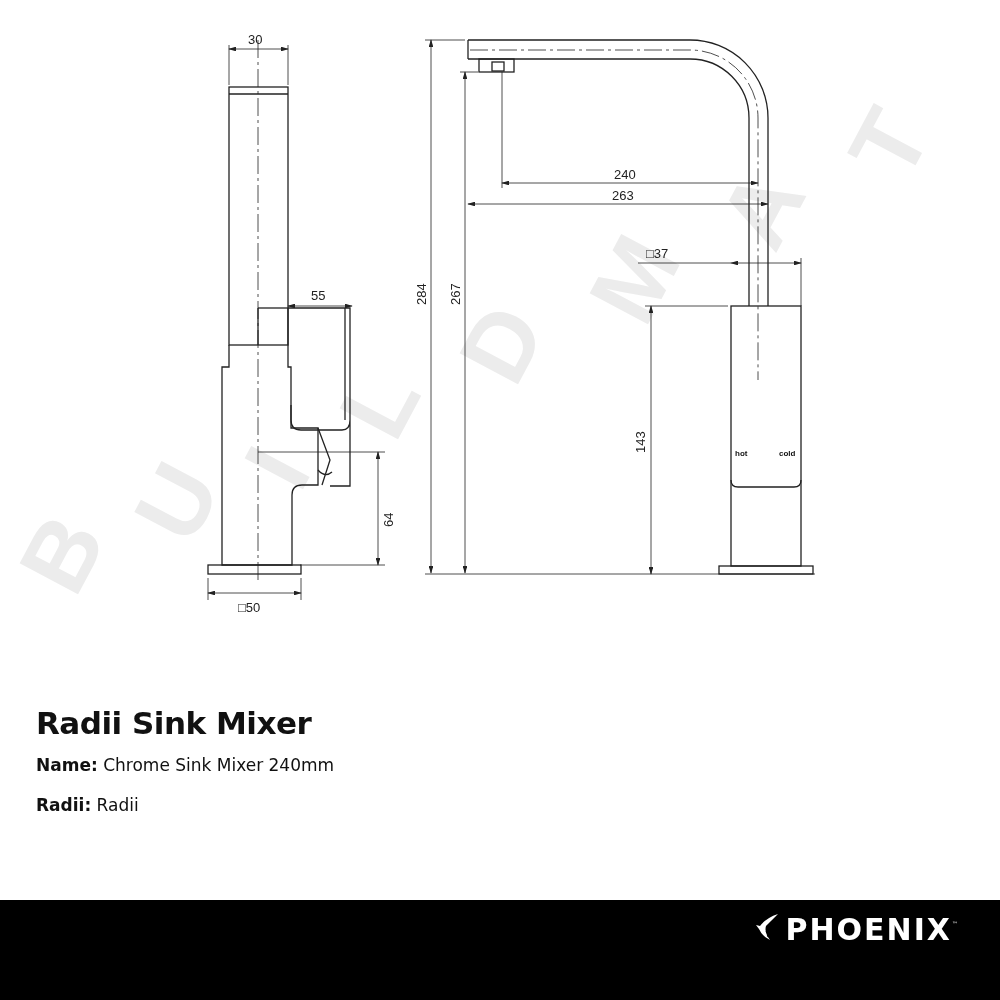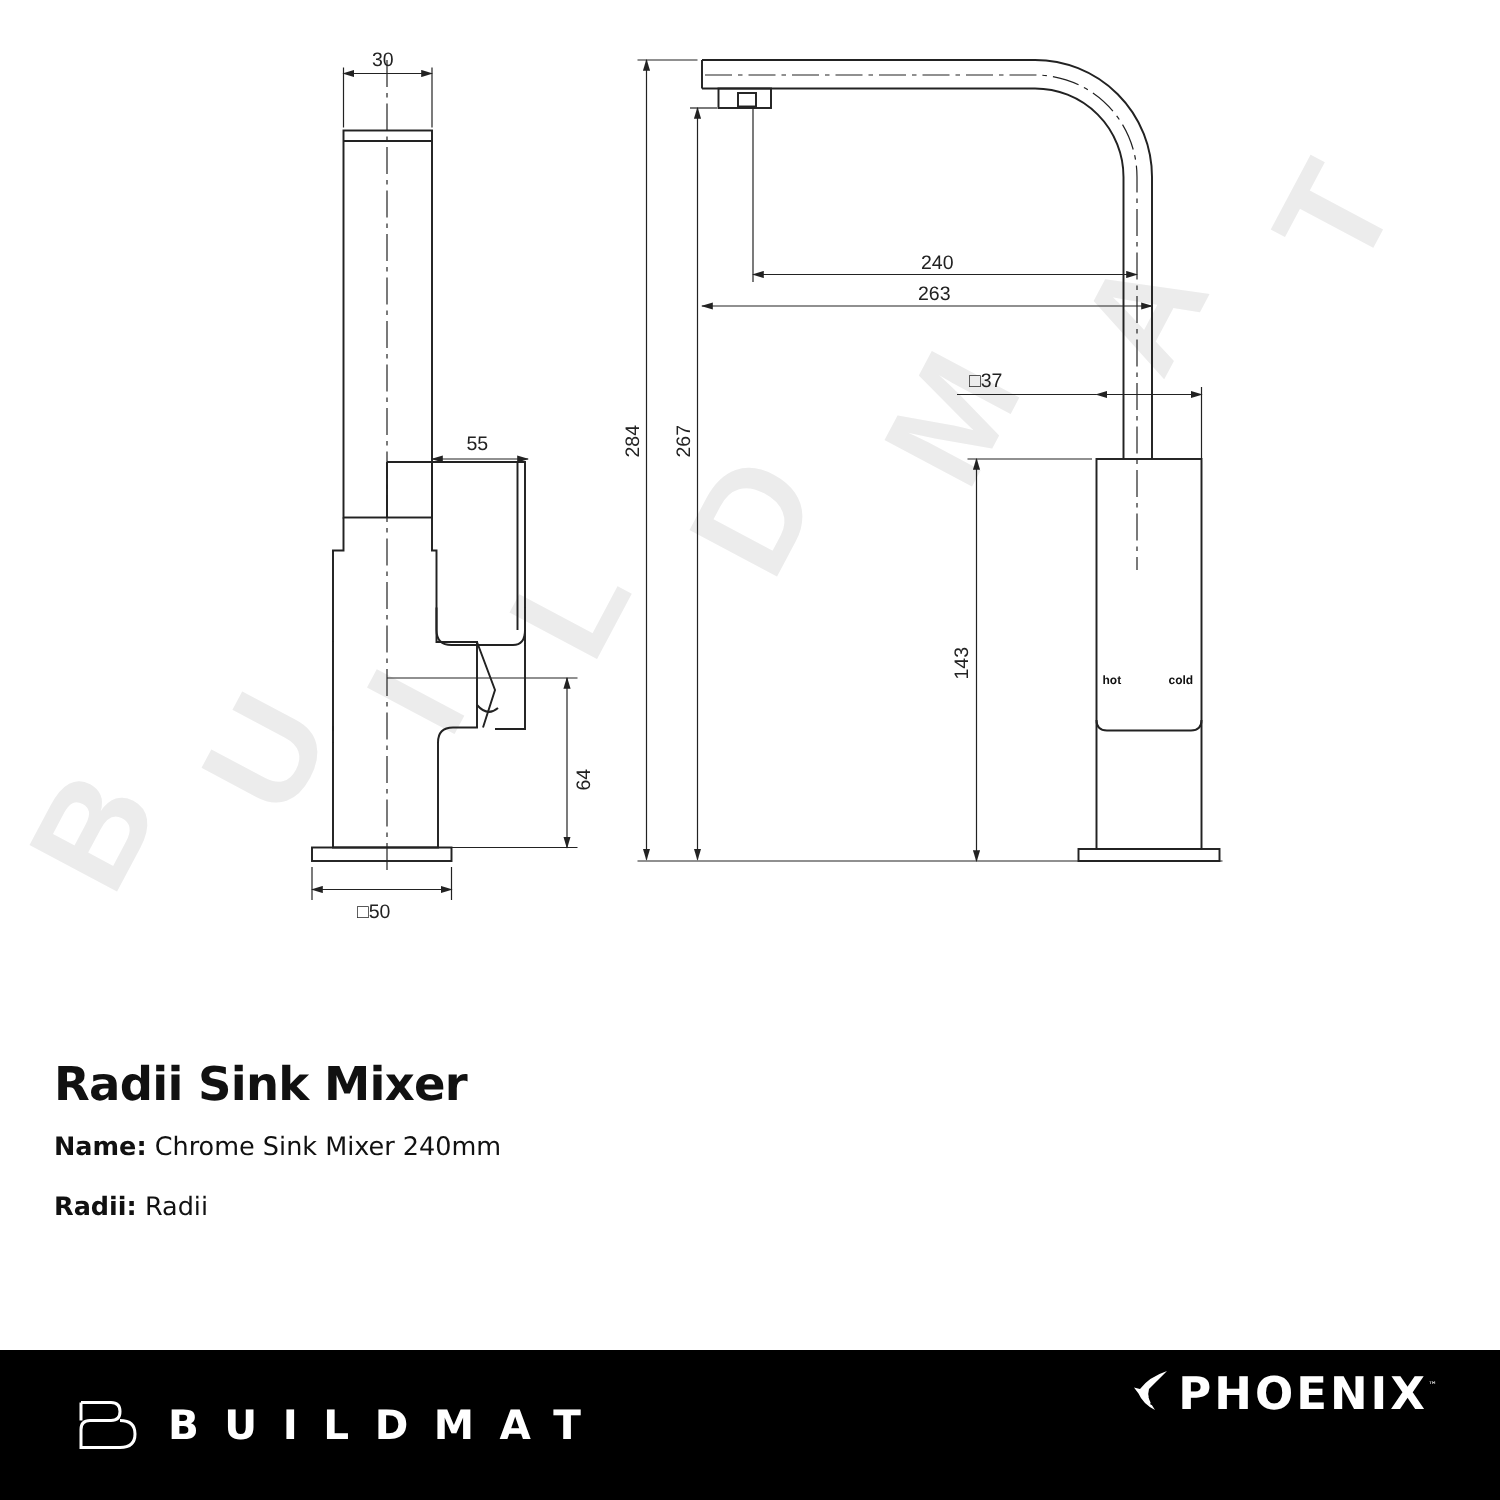--- a/index.html
+++ b/index.html
@@ -118,27 +118,20 @@
   <text class="dim" transform="translate(645,453) rotate(-90)">143</text>
 </svg>
 
 <div id="info">
   <h1 id="title">Radii Sink Mixer</h1>
   <div class="row"><span class="k">Name:</span> <span>Chrome Sink Mixer 240mm</span></div>
   <div class="row"><span class="k">Radii:</span> <span>Radii</span></div>
 </div>
 
 <div id="footer">
-  <div id="buildmat">
-    <svg width="40" height="34" viewBox="0 0 40 34">
-      <path d="M2,2 L22,2 Q28,2 28,8 Q28,14 22,14 L8,14 Q2,14 2,20 L2,32 L28,32 Q38,32 38,23 Q38,14 28,14" fill="none" stroke="#fff" stroke-width="2"></path>
-      <path d="M2,2 L2,14" fill="none" stroke="#fff" stroke-width="2"></path>
-    </svg>
-    <span id="buildmat-text">BUILDMAT</span>
-  </div>
   <div id="phoenix">
     <svg width="26" height="30" viewBox="0 0 26 30">
       <path d="M24,2 Q12,6 6,14 L2,13 L5,17 Q8,24 16,28 Q10,20 12,14 Q18,8 24,2 Z" fill="#fff"></path>
       <path d="M12,20 L22,16 M13,24 L21,22" stroke="#000" stroke-width="1.5"></path>
     </svg>
     <span id="phoenix-text">PHOENIX</span>
     <span id="tm">™</span>
   </div>
 </div>
 

